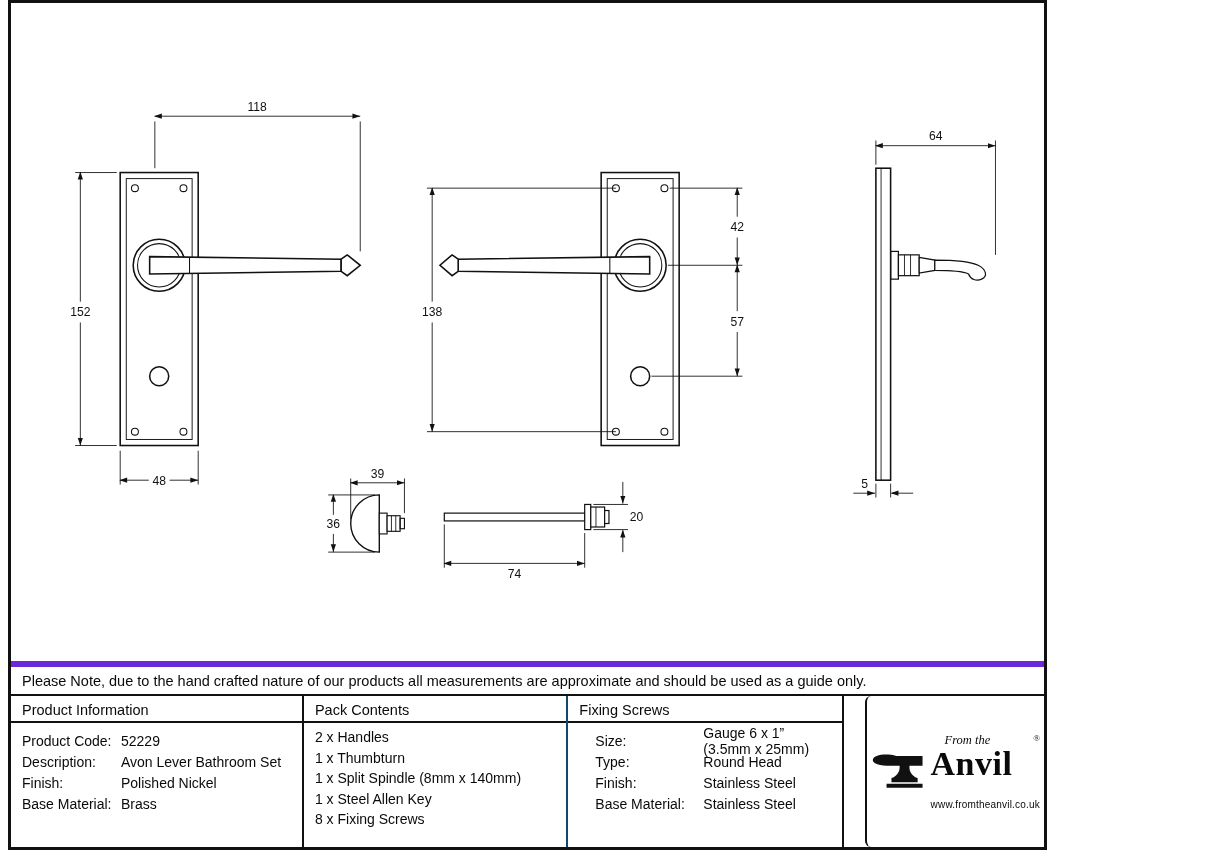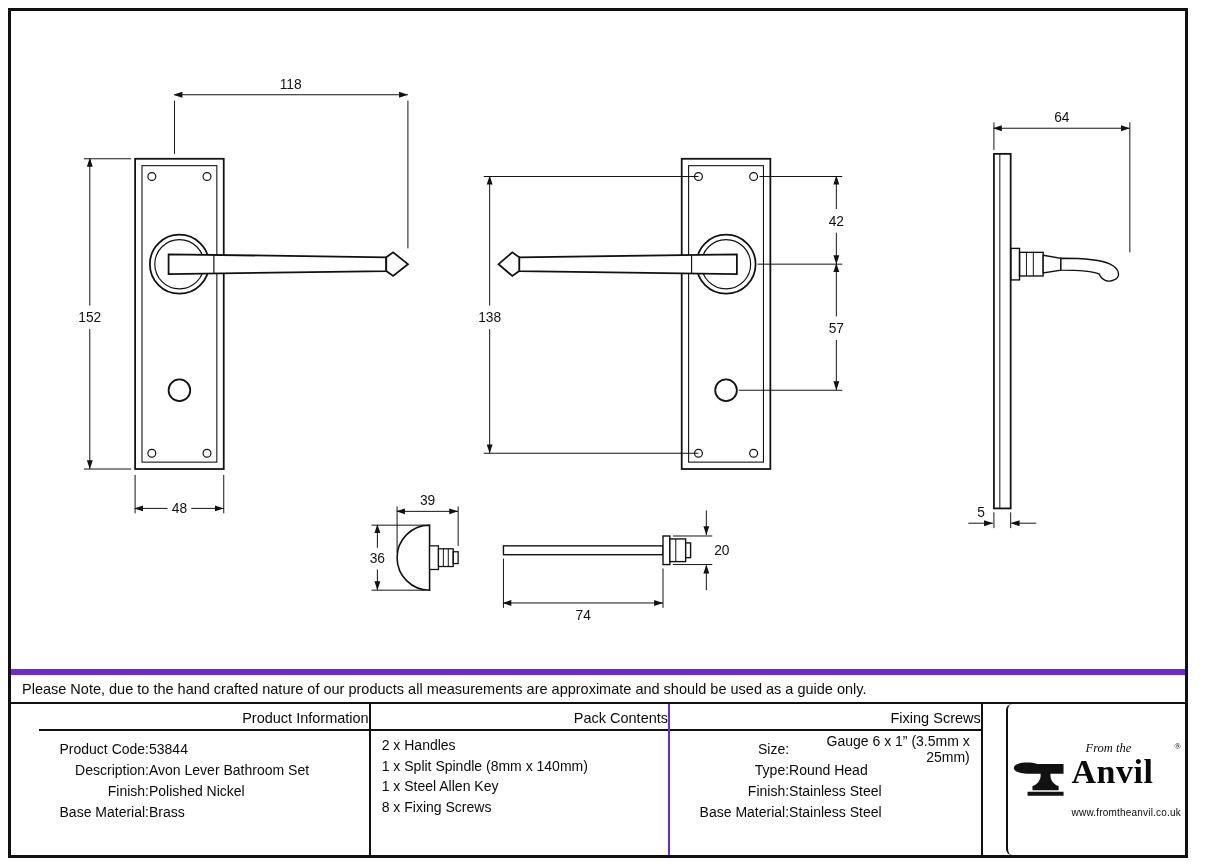--- a/index.html
+++ b/index.html
@@ -1,33 +1,33 @@
 <!DOCTYPE html>
 <html><head>
 <meta charset="utf-8">
 <style>
   html,body{margin:0;padding:0;}
   body{width:1214px;height:866px;background:#fff;font-family:"Liberation Sans",sans-serif;color:#0a0a0a;position:relative;}
-  .sheet{position:absolute;left:8px;top:8px;width:1180px;height:850px;border:3px solid #111;display:flex;flex-direction:column;box-sizing:border-box;background:#fff;text-align:right;}
+  .sheet{position:absolute;left:8px;top:0;width:1039px;height:850px;border:3px solid #111;display:flex;flex-direction:column;box-sizing:border-box;background:#fff;}
   .drawing-area{flex:1;overflow:hidden;}
   .drawing-area svg{display:block;width:100%;height:100%;}
   svg text{font-family:"Liberation Sans",sans-serif;font-size:14px;fill:#111;stroke:none;}
   .note-bar{height:33px;box-sizing:border-box;border-top:6px solid #6d28d9;display:flex;align-items:center;padding:0 11px;font-size:14.5px;flex:0 0 auto;}
-  .info-grid{height:153px;box-sizing:border-box;border-top:2px solid #111;display:flex;flex:0 0 auto;padding-left:28px;}
+  .info-grid{height:153px;box-sizing:border-box;border-top:2px solid #111;display:flex;flex:0 0 auto;}
   .col{box-sizing:border-box;display:flex;flex-direction:column;}
   .col-product{width:347px;}
   .col-pack{width:315px;border-left:2px solid #111;}
-  .col-fixing{width:331px;border-left:2px solid #6d28d9;border-right:2px solid #111;}
+  .col-fixing{width:331px;border-left:2px solid #0c4a6e;border-right:2px solid #111;}
   .gap-cell{width:24px;}
   .logo-cell{flex:1;border-left:2px solid #111;display:flex;align-items:center;justify-content:center;gap:6px;box-sizing:border-box;padding:0 4px;border-radius:6px;}
   .col-header{height:27px;box-sizing:border-box;border-bottom:2px solid #111;padding:6px 0 0 11px;font-size:14.5px;}
   .col-body{flex:1;padding:7px 11px 0;font-size:14px;border-radius:16px;}
   .kv-row{display:flex;height:21px;align-items:center;}
   .col-product .kv-label{width:99px;flex:0 0 auto;}
-  .col-fixing .kv-label{width:108px;flex:0 0 auto;}
+  .col-fixing .kv-label{width:108px;flex:0 0 auto;margin-left:16px;}
   .col-pack .col-body{padding-top:4px;}
   .pack-item{height:20.5px;display:flex;align-items:center;}
   .logo-text{display:flex;flex-direction:column;align-items:flex-start;}
   .from-the-row{display:flex;width:100%;font-family:"Liberation Serif",serif;font-style:italic;font-size:12.5px;padding-left:14px;box-sizing:border-box;}
   .reg-mark{margin-left:auto;font-size:9px;font-style:normal;}
   .anvil-name{font-family:"Liberation Serif",serif;font-weight:bold;font-size:34px;line-height:0.95;letter-spacing:0.5px;}
   .website{font-size:10px;letter-spacing:0.2px;margin-top:18px;}
 </style>
 </head>
 <body>
@@ -182,41 +182,42 @@
     <span>Please Note, due to the hand crafted nature of our products all measurements are approximate and should be used as a guide only.</span>
   </div>
 
   <div class="info-grid">
 
     <section class="col col-product">
       <div class="col-header">Product Information</div>
       <div class="col-body">
         <div class="kv-row">
           <span class="kv-label">Product Code:</span>
-          <span class="kv-value">53844</span>
+          <span class="kv-value">52229</span>
         </div>
         <div class="kv-row">
           <span class="kv-label">Description:</span>
           <span class="kv-value">Avon Lever Bathroom Set</span>
         </div>
         <div class="kv-row">
           <span class="kv-label">Finish:</span>
           <span class="kv-value">Polished Nickel</span>
         </div>
         <div class="kv-row">
           <span class="kv-label">Base Material:</span>
           <span class="kv-value">Brass</span>
         </div>
       </div>
     </section>
 
     <section class="col col-pack">
       <div class="col-header">Pack Contents</div>
       <div class="col-body">
         <div class="pack-item">2 x Handles</div>
+        <div class="pack-item">1 x Thumbturn</div>
         <div class="pack-item">1 x Split Spindle (8mm x 140mm)</div>
         <div class="pack-item">1 x Steel Allen Key</div>
         <div class="pack-item">8 x Fixing Screws</div>
       </div>
     </section>
 
     <section class="col col-fixing">
       <div class="col-header">Fixing Screws</div>
       <div class="col-body">
         <div class="kv-row">

